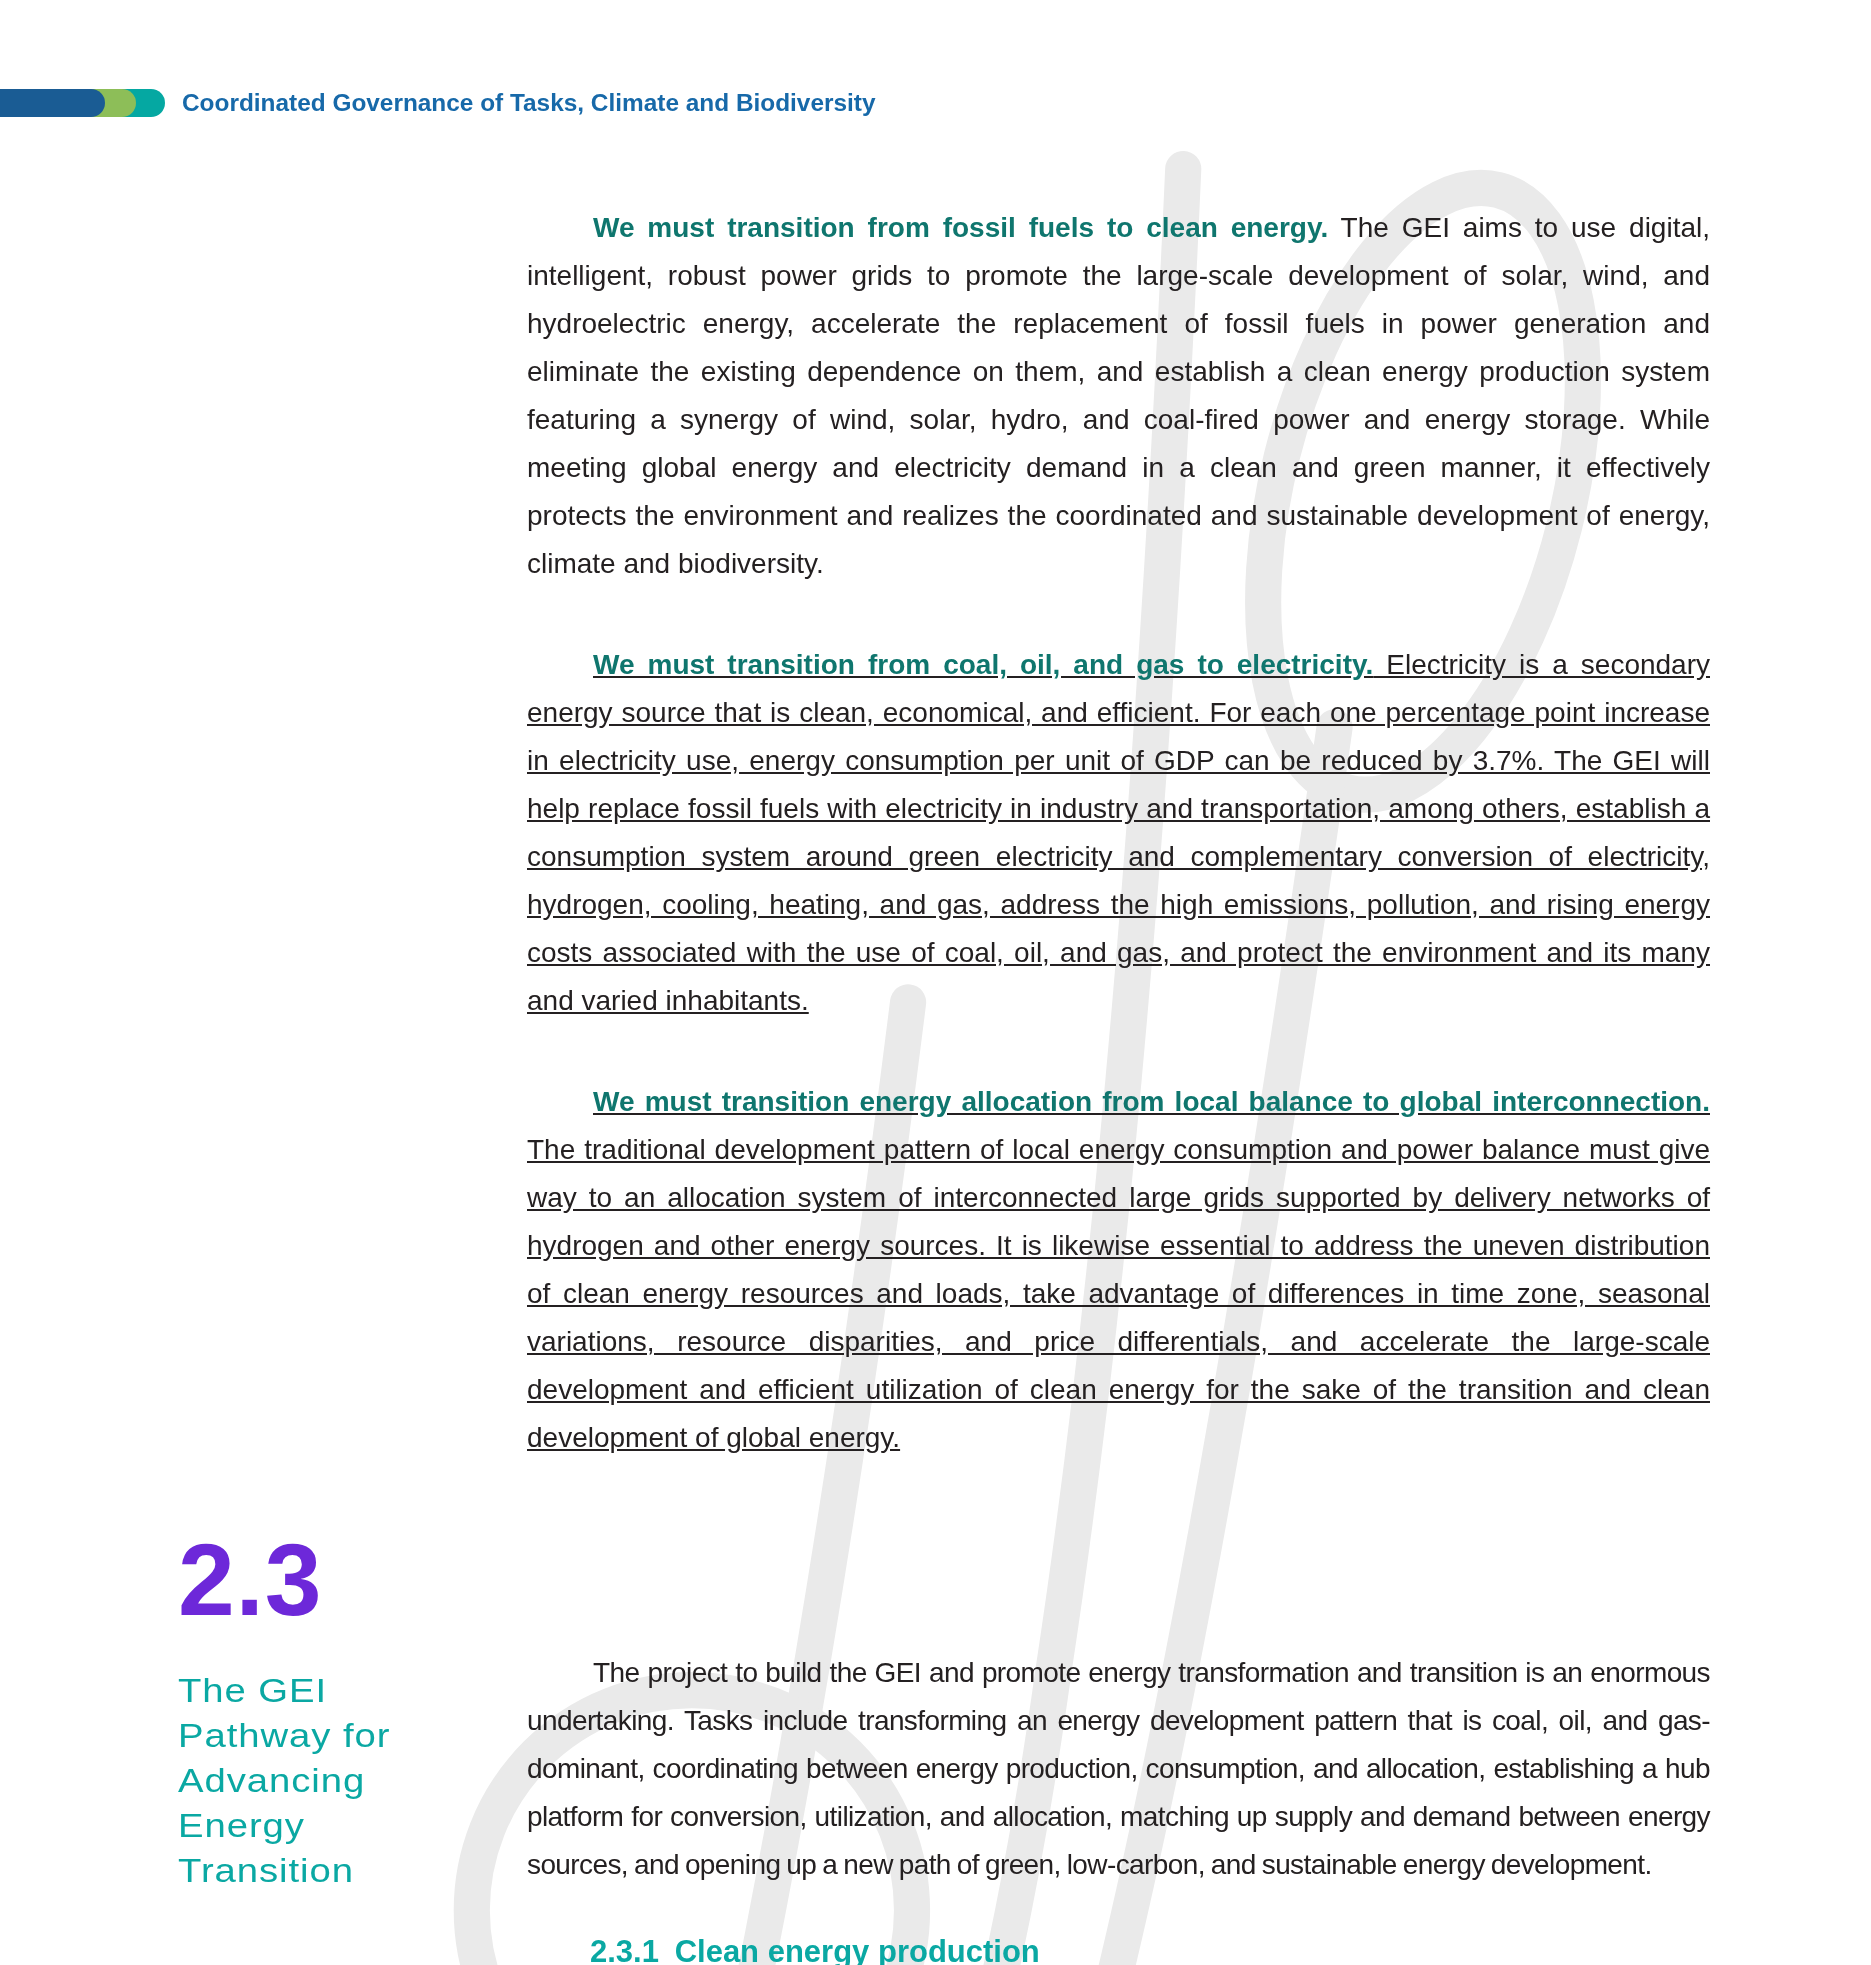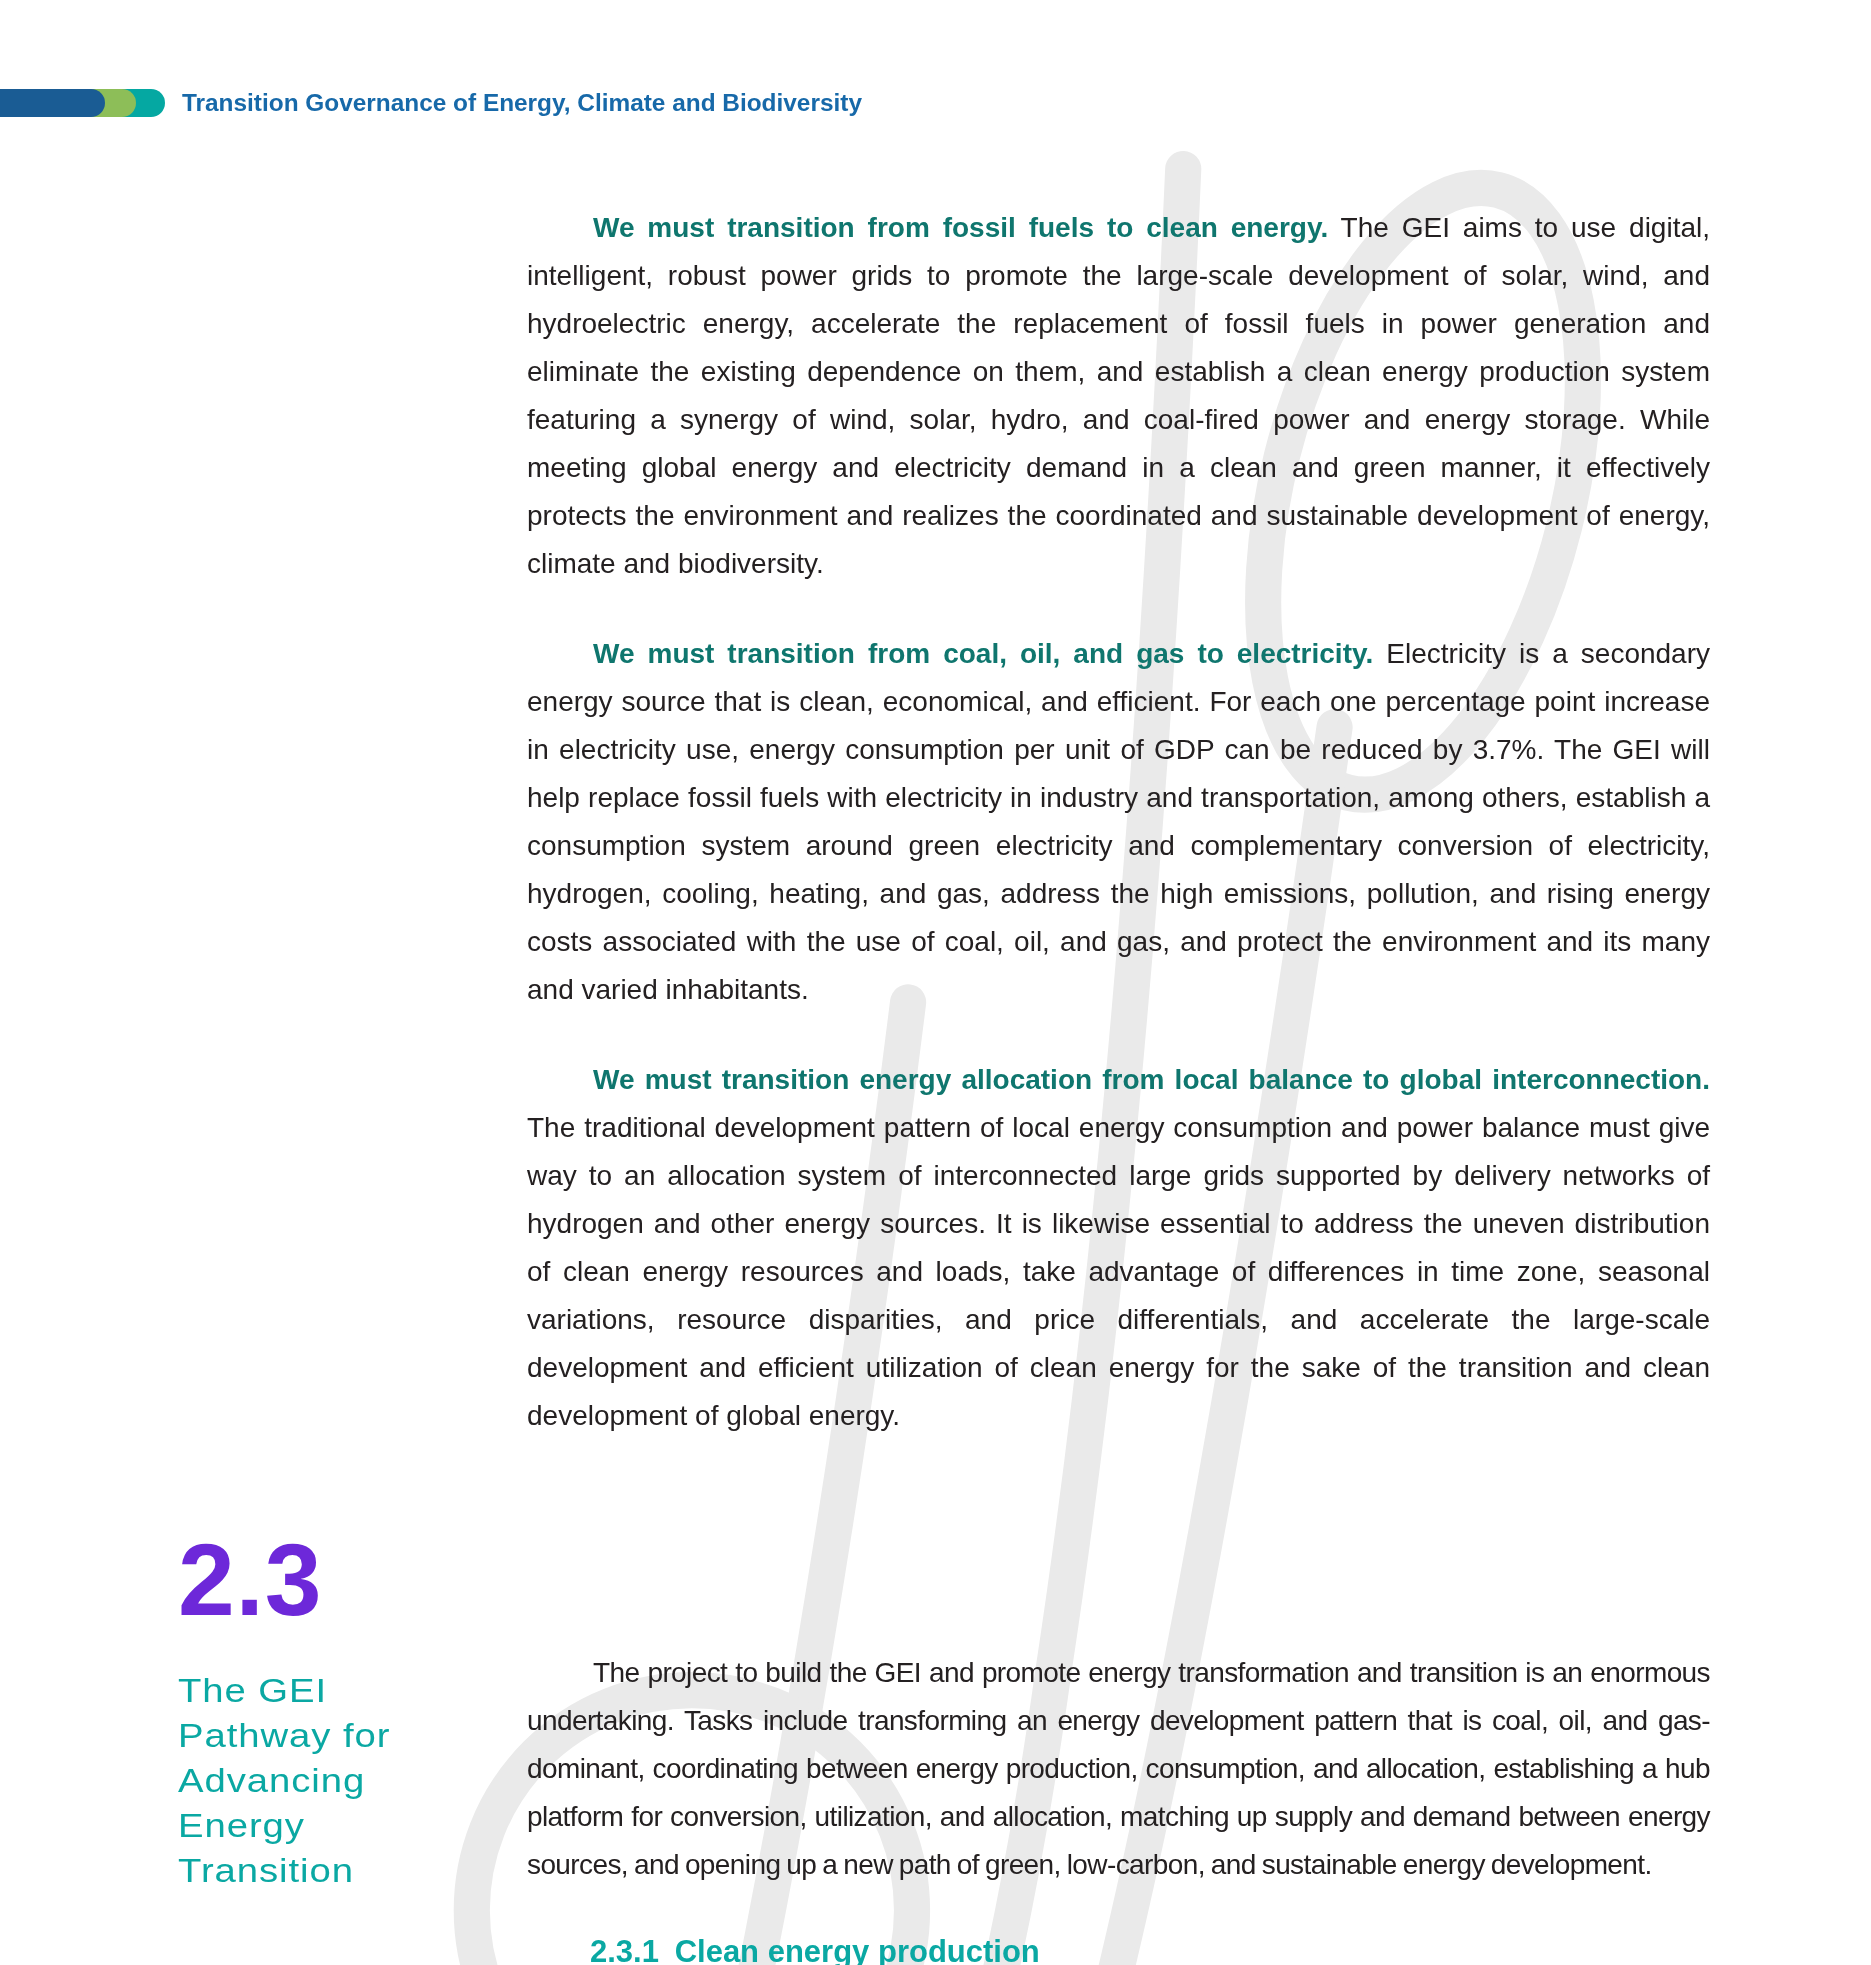--- a/index.html
+++ b/index.html
@@ -33,21 +33,21 @@
   }
   .col1{top:204px;}
   .col2{top:1649px;}
   .para{
     margin:0;
     font-size:28px;line-height:48px;
     text-align:justify;
     text-indent:66px;
     color:#242021;
   }
-  .para + .para{margin-top:42px;}
+  .para + .para{margin-top:53px;text-decoration:underline;}
   .lead{font-weight:bold;color:#0f766e;}
   .tight{letter-spacing:-0.6px;word-spacing:-1.2px;}
   
   .section-number{
     position:absolute;left:178px;top:1529px;z-index:1;
     font-size:102px;font-weight:bold;color:#6d28d9;line-height:1;letter-spacing:0.8px;
   }
   .sidebar-title{
     position:absolute;left:178px;top:1668px;width:385px;z-index:1;
     font-size:33px;font-weight:normal;color:#0AA8A3;line-height:45px;
@@ -75,21 +75,21 @@
       <circle cx="1760" cy="4860" r="560"></circle>
       <path d="M 1310 5250 C 1380 5600, 1520 5820, 1700 5780"></path>
     </g>
   </svg>
 
   <div class="logo-bar">
     <div class="pill teal"></div>
     <div class="pill green"></div>
     <div class="pill blue"></div>
   </div>
-  <div class="page-title">Transition Governance of Energy, Climate and Biodiversity</div>
+  <div class="page-title">Coordinated Governance of Tasks, Climate and Biodiversity</div>
 
   <div class="col col1">
     <p class="para"><span class="lead">We must transition from fossil fuels to clean energy.</span><span> The GEI aims to use digital, intelligent, robust power grids to promote the large-scale development of solar, wind, and hydroelectric energy, accelerate the replacement of fossil fuels in power generation and eliminate the existing dependence on them, and establish a clean energy production system featuring a synergy of wind, solar, hydro, and coal-fired power and energy storage. While meeting global energy and electricity demand in a clean and green manner, it effectively protects the environment and realizes the coordinated and sustainable development of energy, climate and biodiversity.</span></p>
     <p class="para"><span class="lead">We must transition from coal, oil, and gas to electricity.</span><span> Electricity is a secondary energy source that is clean, economical, and efficient. For each one percentage point increase in electricity use, energy consumption per unit of GDP can be reduced by 3.7%. The GEI will help replace fossil fuels with electricity in industry and transportation, among others, establish a consumption system around green electricity and complementary conversion of electricity, hydrogen, cooling, heating, and gas, address the high emissions, pollution, and rising energy costs associated with the use of coal, oil, and gas, and protect the environment and its many and varied inhabitants.</span></p>
     <p class="para"><span class="lead">We must transition energy allocation from local balance to global interconnection.</span><span> The traditional development pattern of local energy consumption and power balance must give way to an allocation system of interconnected large grids supported by delivery networks of hydrogen and other energy sources. It is likewise essential to address the uneven distribution of clean energy resources and loads, take advantage of differences in time zone, seasonal variations, resource disparities, and price differentials, and accelerate the large-scale development and efficient utilization of clean energy for the sake of the transition and clean development of global energy.</span></p>
   </div>
 
   <div class="section-number">2.3</div>
   <div class="sidebar-title">
     <span class="line">The GEI</span>

